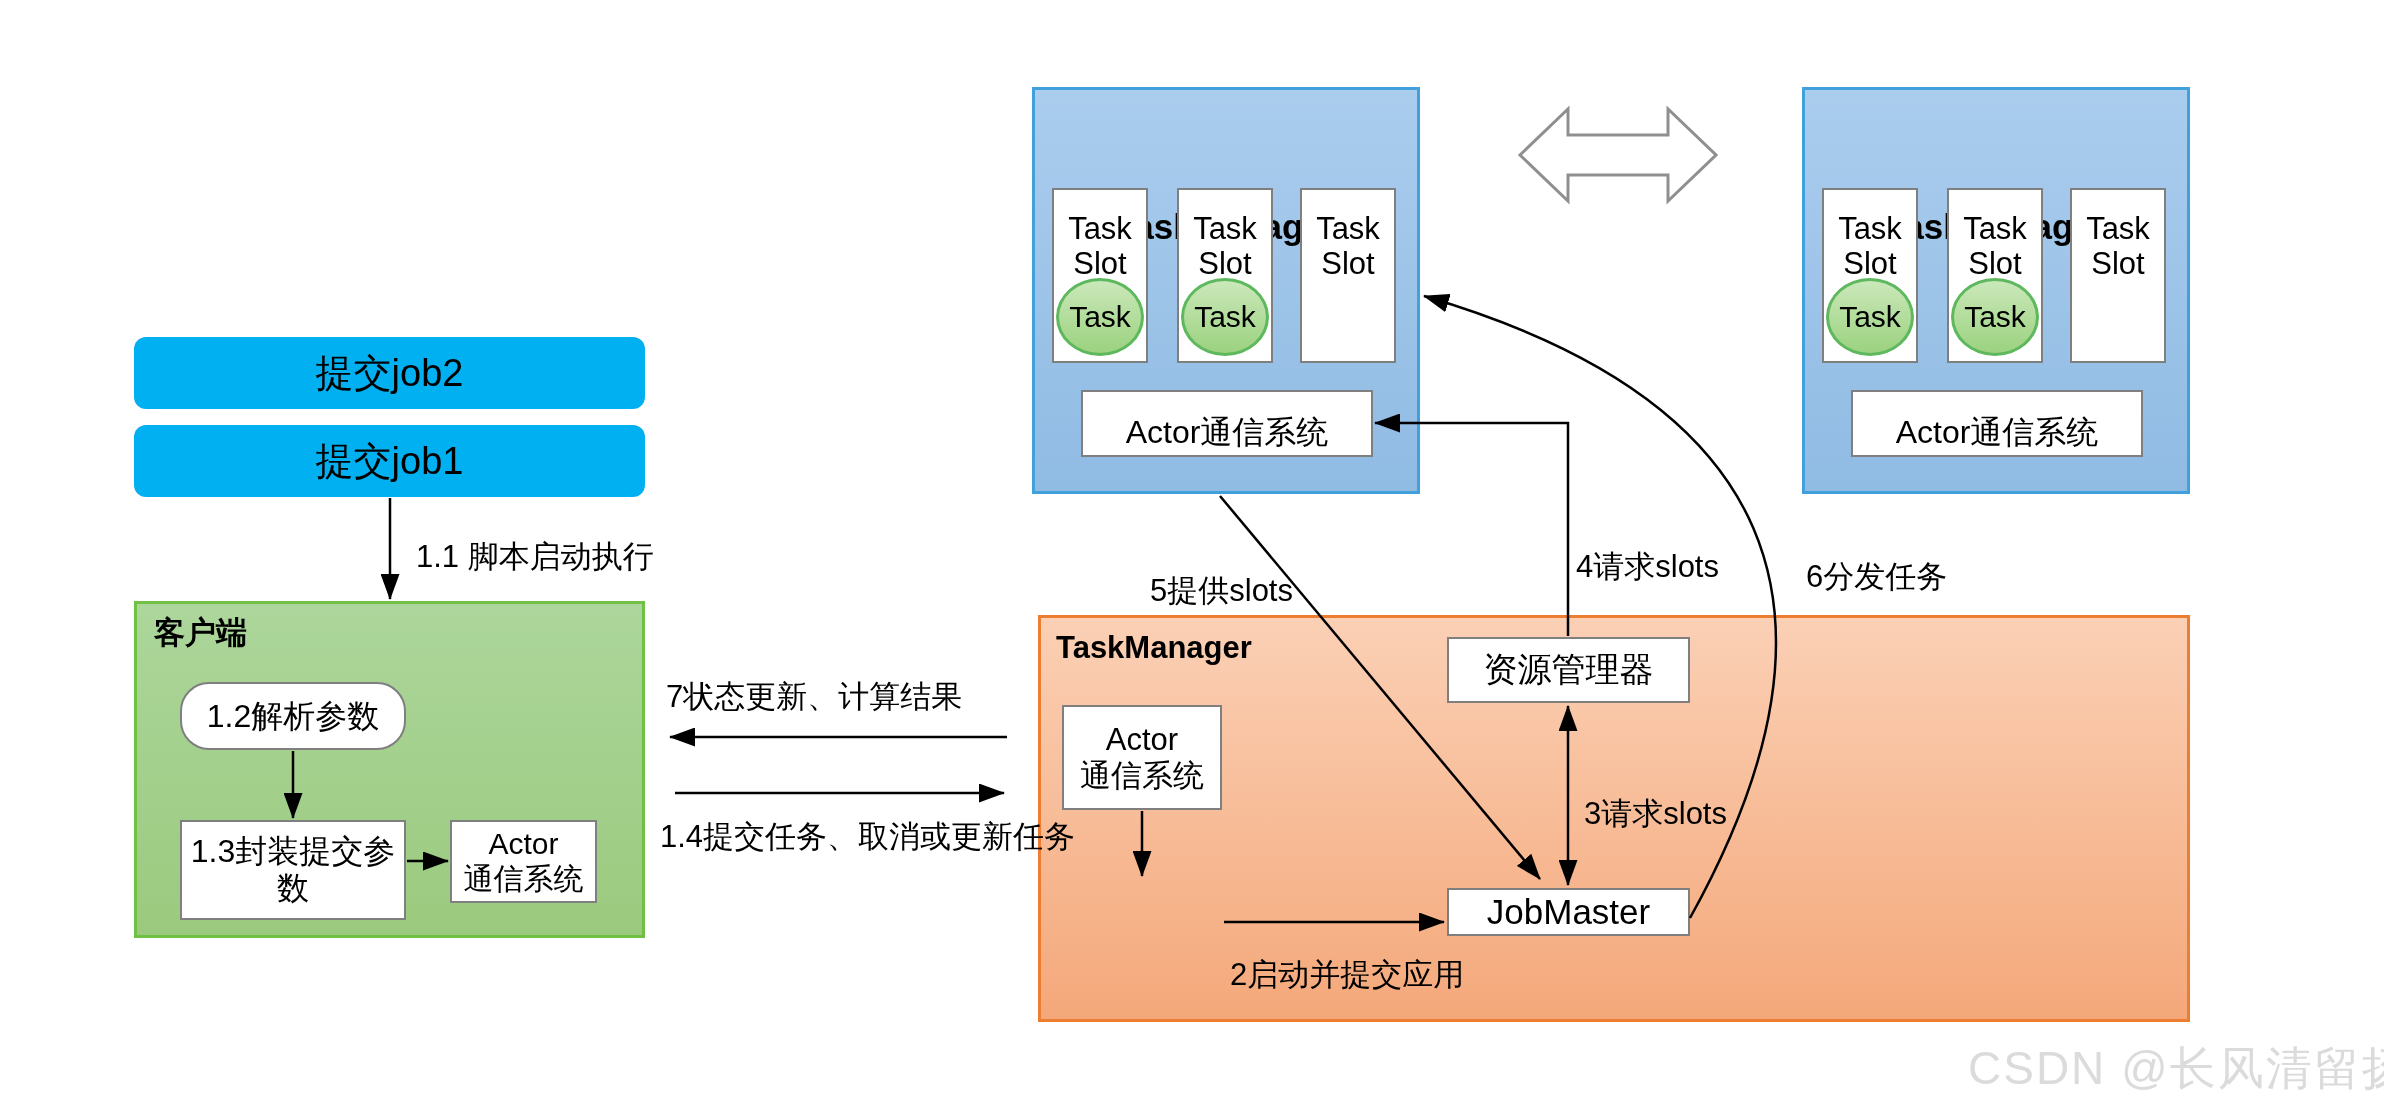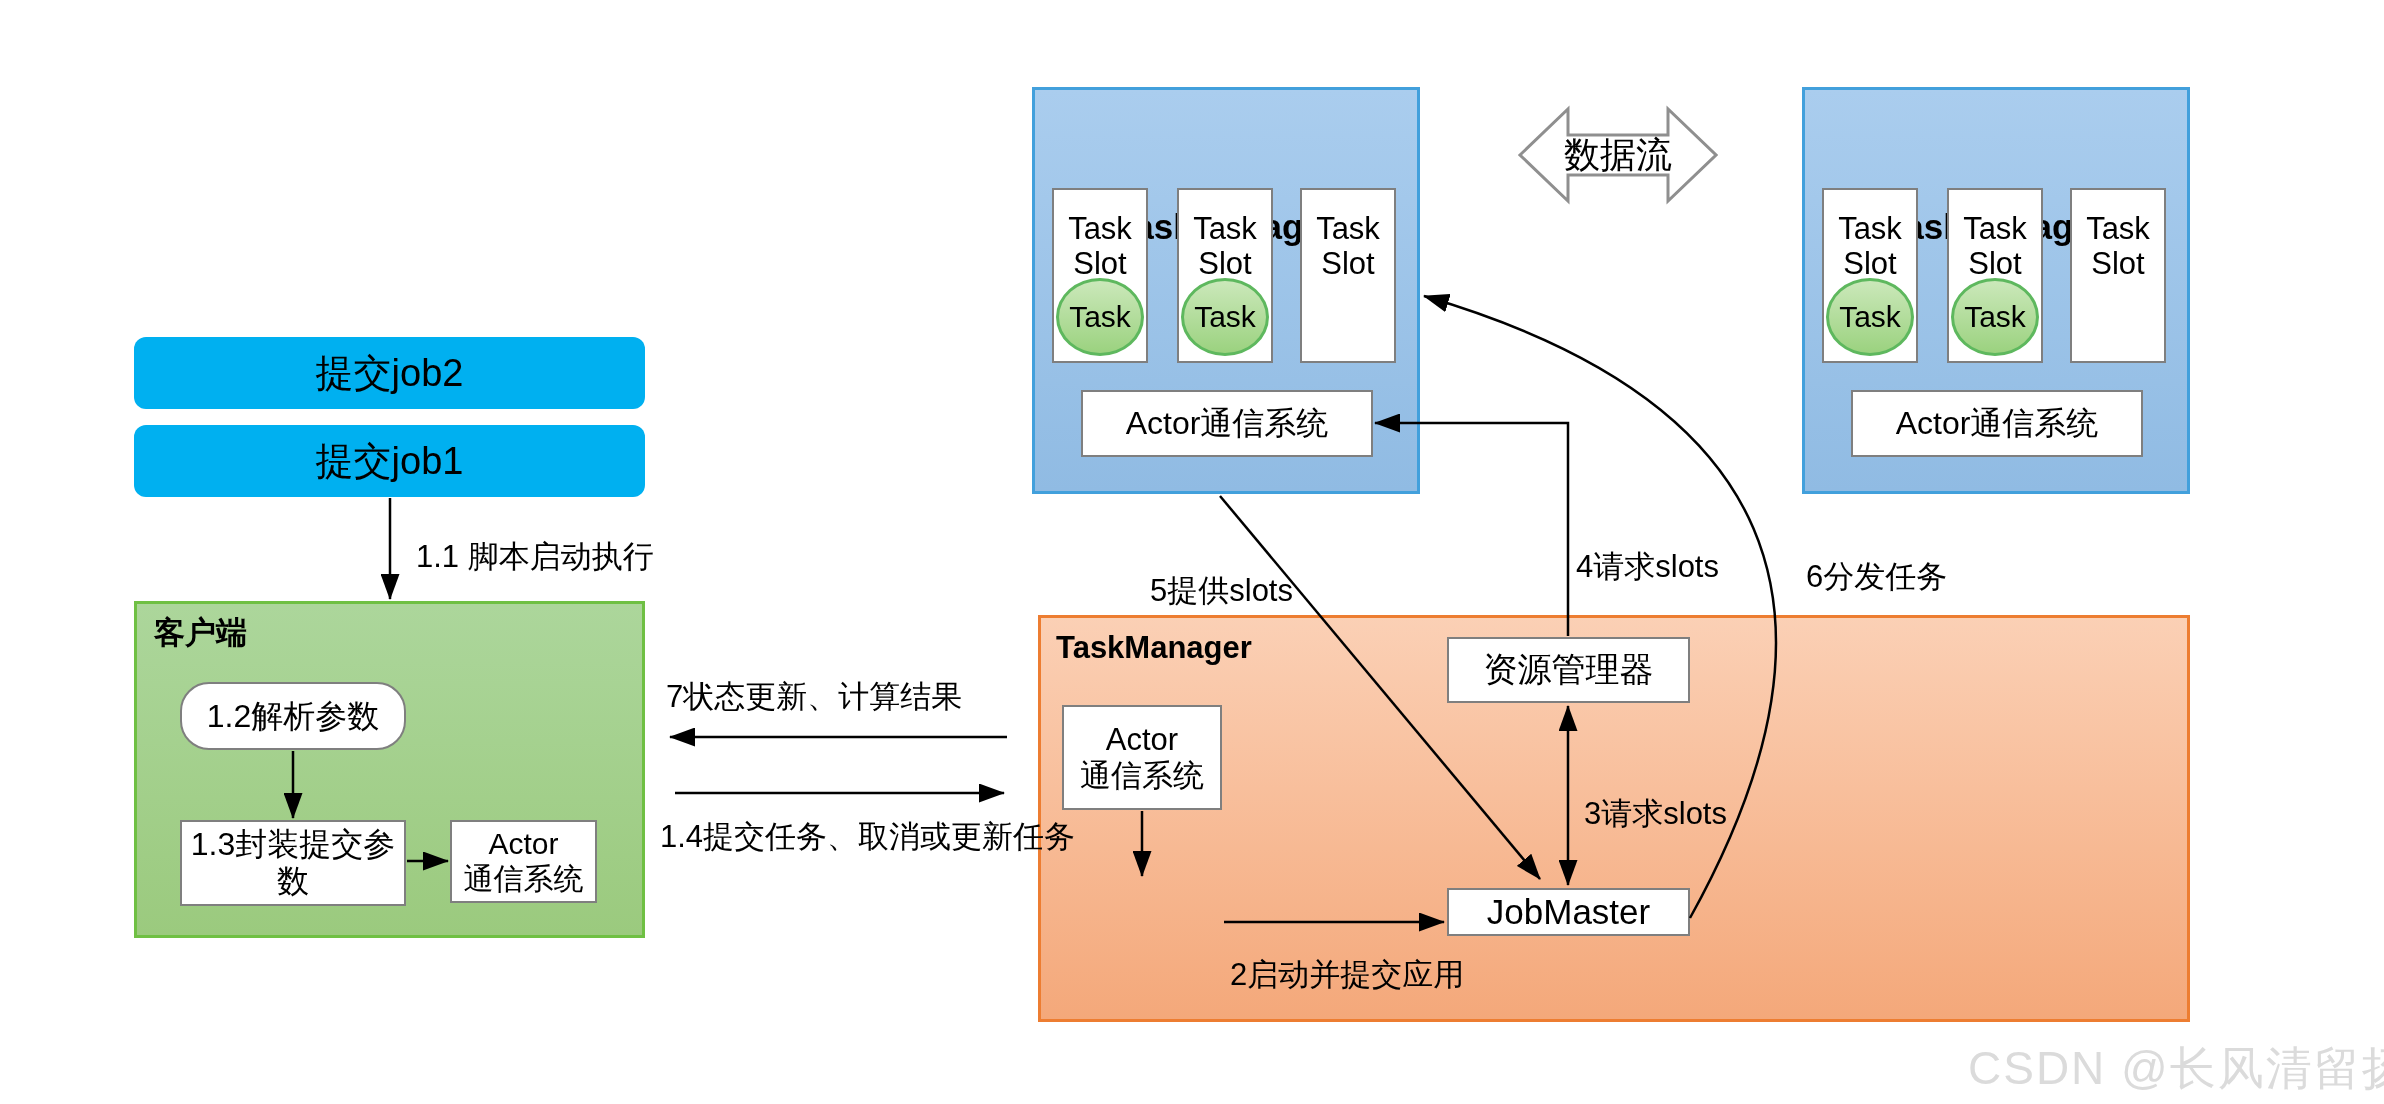--- a/index.html
+++ b/index.html
@@ -8,21 +8,21 @@
   .abs{position:absolute;box-sizing:border-box;}
   .center{display:flex;align-items:center;justify-content:center;text-align:center;}
   
   .tm{border:3px solid #42A0DC;background:linear-gradient(180deg,#AACDEE 0%,#90BBE3 100%);}
   .tm-title{left:0;right:0;top:116px;height:42px;font-size:35px;font-weight:bold;}
   .slot{border:2px solid #7F7F7F;background:#fff;width:96px;height:175px;top:98px;}
   .slot-label{padding-top:21px;font-size:31px;line-height:1.13;text-align:center;}
   .task-ellipse{width:88px;height:78px;border:3px solid #5EB85E;border-radius:50%;
       background:linear-gradient(180deg,#CBE8BA 0%,#9BD27F 100%);left:50%;transform:translateX(-50%);
       bottom:5px;font-size:30px;}
-  .tm-actor{border:2px solid #7F7F7F;background:#fff;font-size:32px;}
+  .tm-actor{border:2px solid #7F7F7F;background:#fff;font-size:32px;align-items:flex-end;}
   
   .node{border:2px solid #7F7F7F;background:#fff;font-size:32px;line-height:1.15;}
   
   .client{border:3px solid #6FC043;background:linear-gradient(180deg,#ACD69B 0%,#9BCA7E 100%);}
   .region-title{font-size:31px;font-weight:bold;}
   
   .jm{border:3px solid #ED7D31;background:linear-gradient(180deg,#FBD0B5 0%,#F4A87A 100%);}
   
   .job-btn{background:#00B0F0;border-radius:12px;font-size:38px;}
   
@@ -42,21 +42,21 @@
   </div>
   <div class="abs center job-btn" style="left:134px;top:425px;width:511px;height:72px;">
     <span>提交job1</span>
   </div>
 
   <div class="abs client" style="left:134px;top:601px;width:511px;height:337px;"></div>
   <div class="abs region-title" style="left:154px;top:612px;">客户端</div>
   <div class="abs center node" style="left:180px;top:682px;width:226px;height:68px;border-radius:29px;">
     <span>1.2解析参数</span>
   </div>
-  <div class="abs center node" style="left:180px;top:820px;width:226px;height:86px;">
+  <div class="abs center node" style="left:180px;top:820px;width:226px;height:100px;">
     <span>1.3封装提交参数</span>
   </div>
   <div class="abs center node" style="left:450px;top:820px;width:147px;height:83px;font-size:30px;">
     <span><span>Actor</span><br><span>通信系统</span></span>
   </div>
 
   <div class="abs jm" style="left:1038px;top:615px;width:1152px;height:407px;"></div>
   <div class="abs region-title" style="left:1056px;top:630px;">TaskManager</div>
   <div class="abs center node" style="left:1062px;top:705px;width:160px;height:105px;font-size:31px;">
     <span><span>Actor</span><br><span>通信系统</span></span>
@@ -108,21 +108,20 @@
       <div class="slot-label">Task Slot</div>
     </div>
     <div class="abs center tm-actor" style="left:46px;top:300px;width:292px;height:67px;">
       <span>Actor通信系统</span>
     </div>
   </div>
 
   <svg class="abs" style="left:1518px;top:105px;" width="200" height="100" viewBox="0 0 200 100">
     <polygon points="2,50 50,4 50,30 150,30 150,4 198,50 150,96 150,70 50,70 50,96" fill="#ffffff" stroke="#8F8F8F" stroke-width="3" stroke-linejoin="miter"></polygon>
   </svg>
-  <div class="abs center df-text" style="left:1518px;top:105px;width:200px;height:100px;">数据流</div>
 
   <div class="abs ann" style="left:416px;top:536px;">1.1 脚本启动执行</div>
   <div class="abs ann" style="left:666px;top:676px;">7状态更新、计算结果</div>
   <div class="abs ann" style="left:660px;top:816px;">1.4提交任务、取消或更新任务</div>
   <div class="abs ann" style="left:1230px;top:954px;">2启动并提交应用</div>
   <div class="abs ann" style="left:1584px;top:793px;">3请求slots</div>
   <div class="abs ann" style="left:1576px;top:546px;">4请求slots</div>
   <div class="abs ann" style="left:1150px;top:570px;">5提供slots</div>
   <div class="abs ann" style="left:1806px;top:556px;">6分发任务</div>
 

